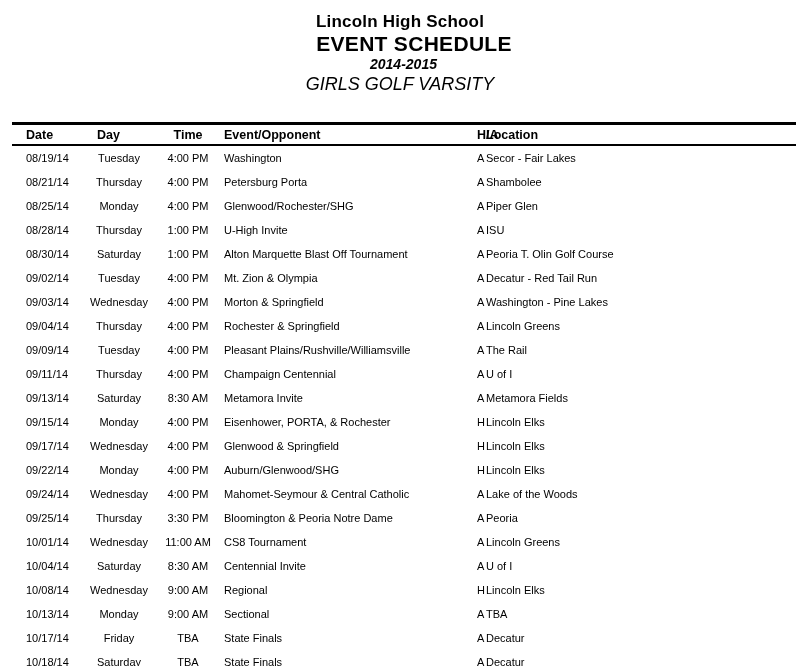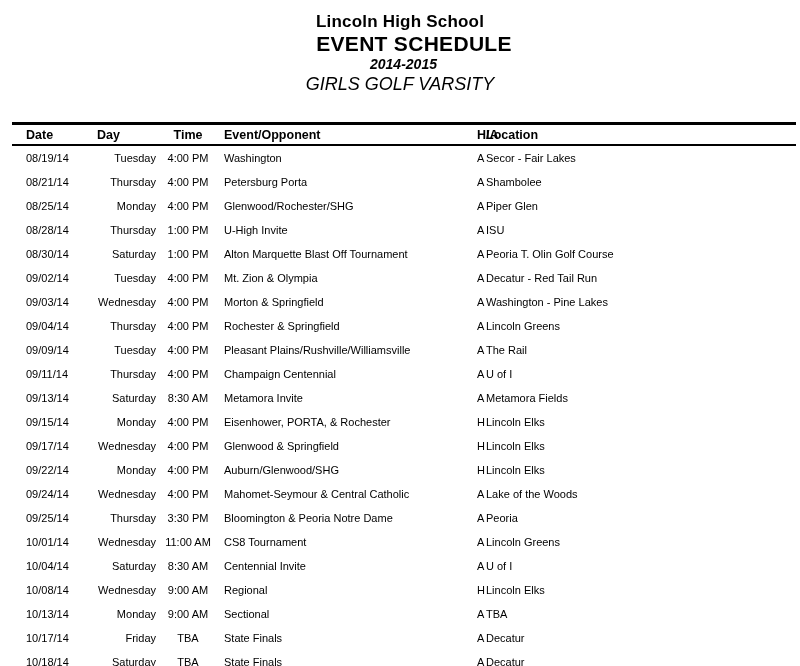--- a/index.html
+++ b/index.html
@@ -27,21 +27,21 @@
     display: grid;
     grid-template-columns: 70px 74px 64px 222px 32px 1fr;
     align-items: center;
     height: 24px;
     font-size: 11px;
     line-height: 12px;
   }
   .thead-row { height: 19px; font-size: 12.5px; font-weight: bold; }
 
   .c-date     { padding-left: 14px; }
-  .c-day      { text-align: right; }
+  .c-day      { text-align: center; }
   .c-time     { text-align: center; }
   .c-event    { padding-left: 4px; white-space: nowrap; }
   .c-ha       { text-align: center; margin-left: 35px; }
   .c-location { padding-left: 12px; white-space: nowrap; }
 
   .thead-row .c-day { text-align: left; padding-left: 15px; }
 </style>
 </head>
 <body>
 

